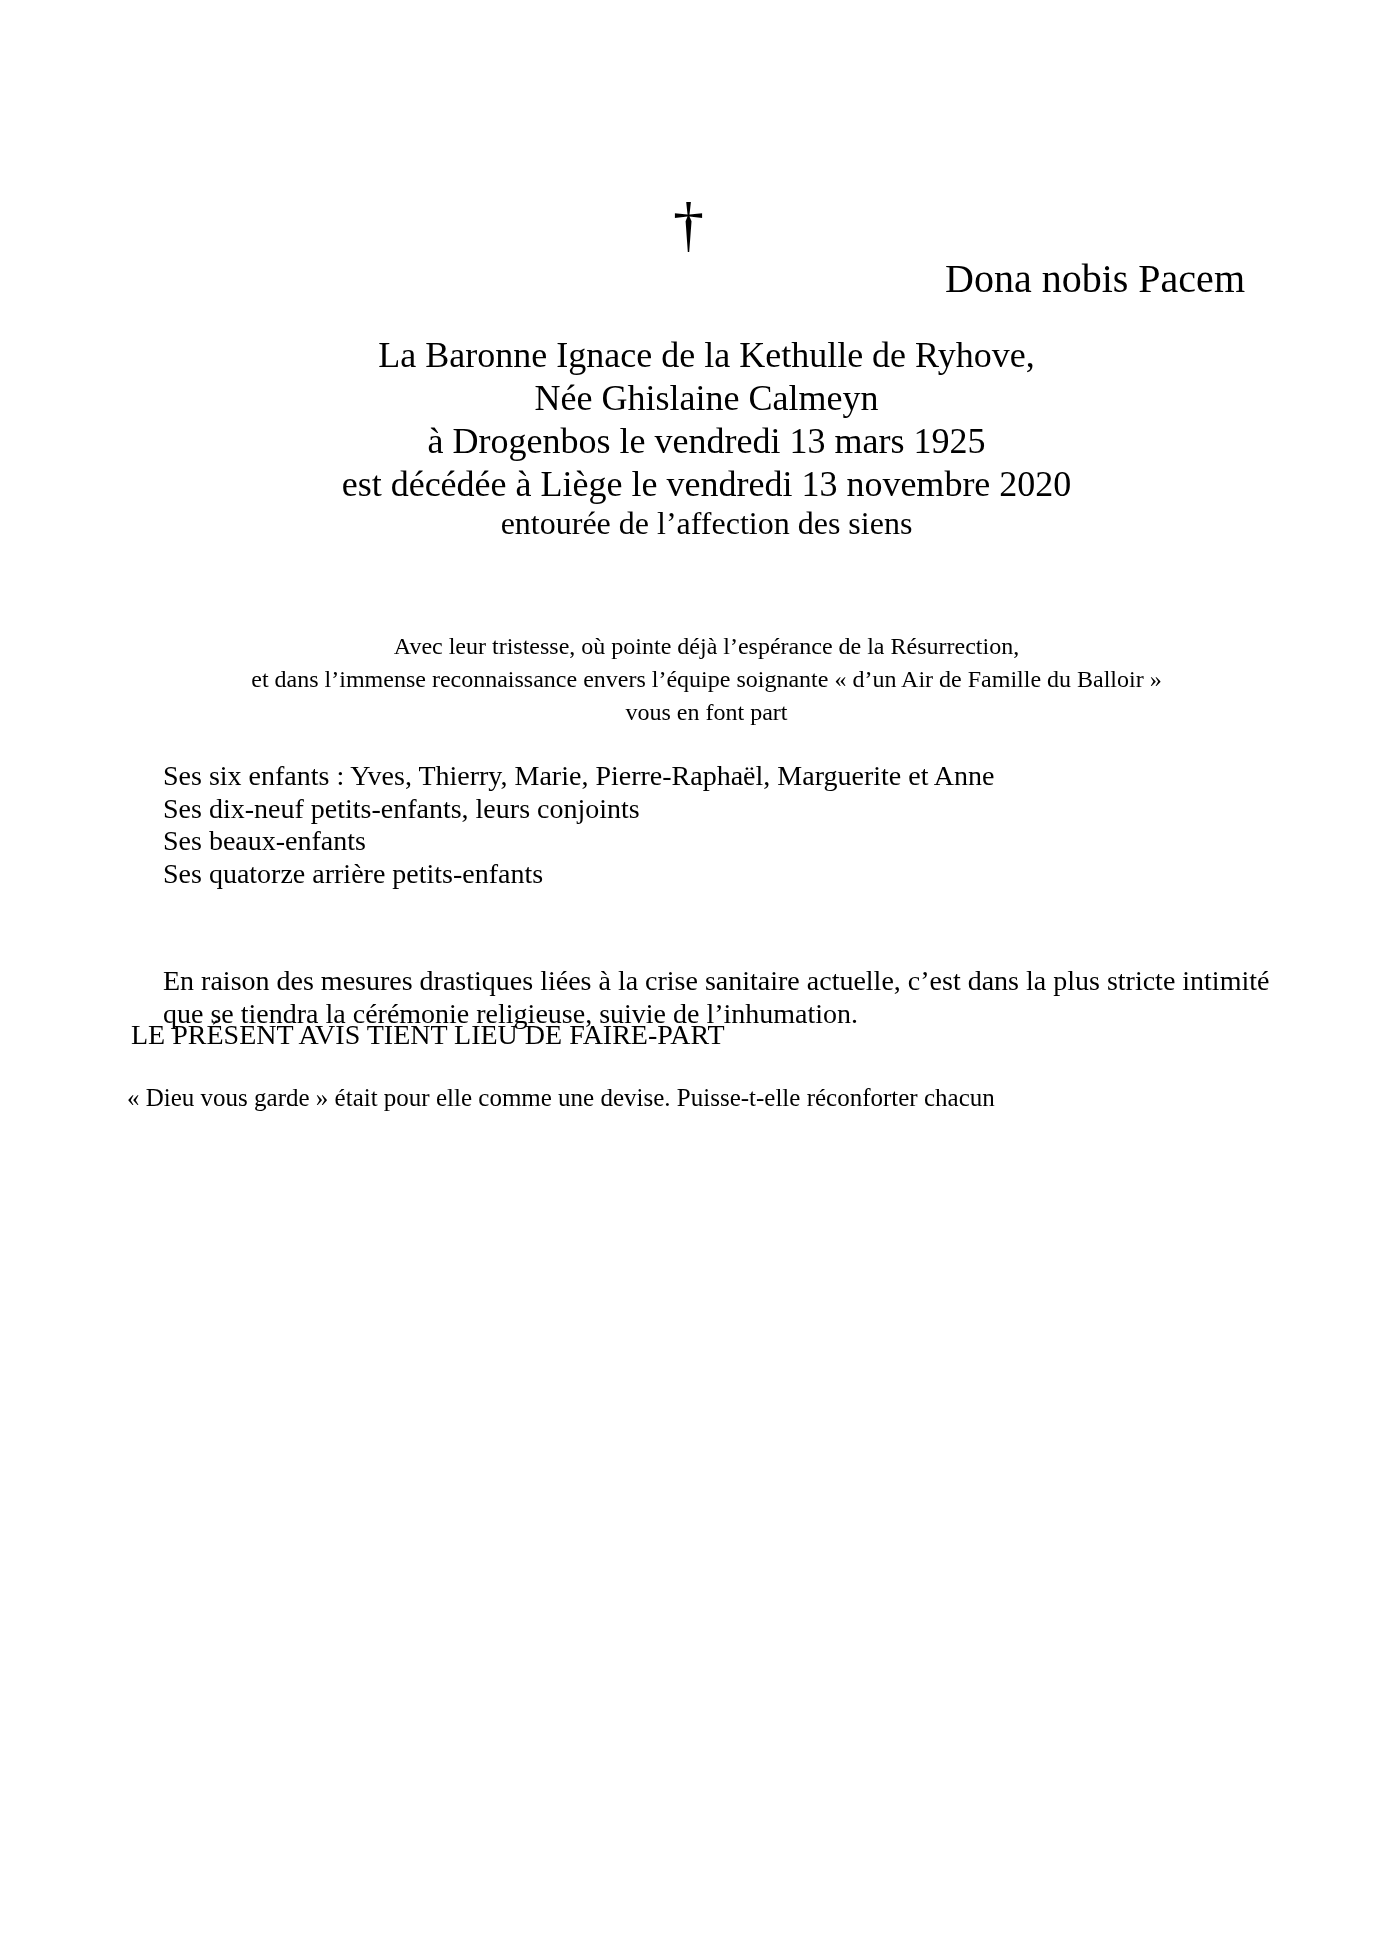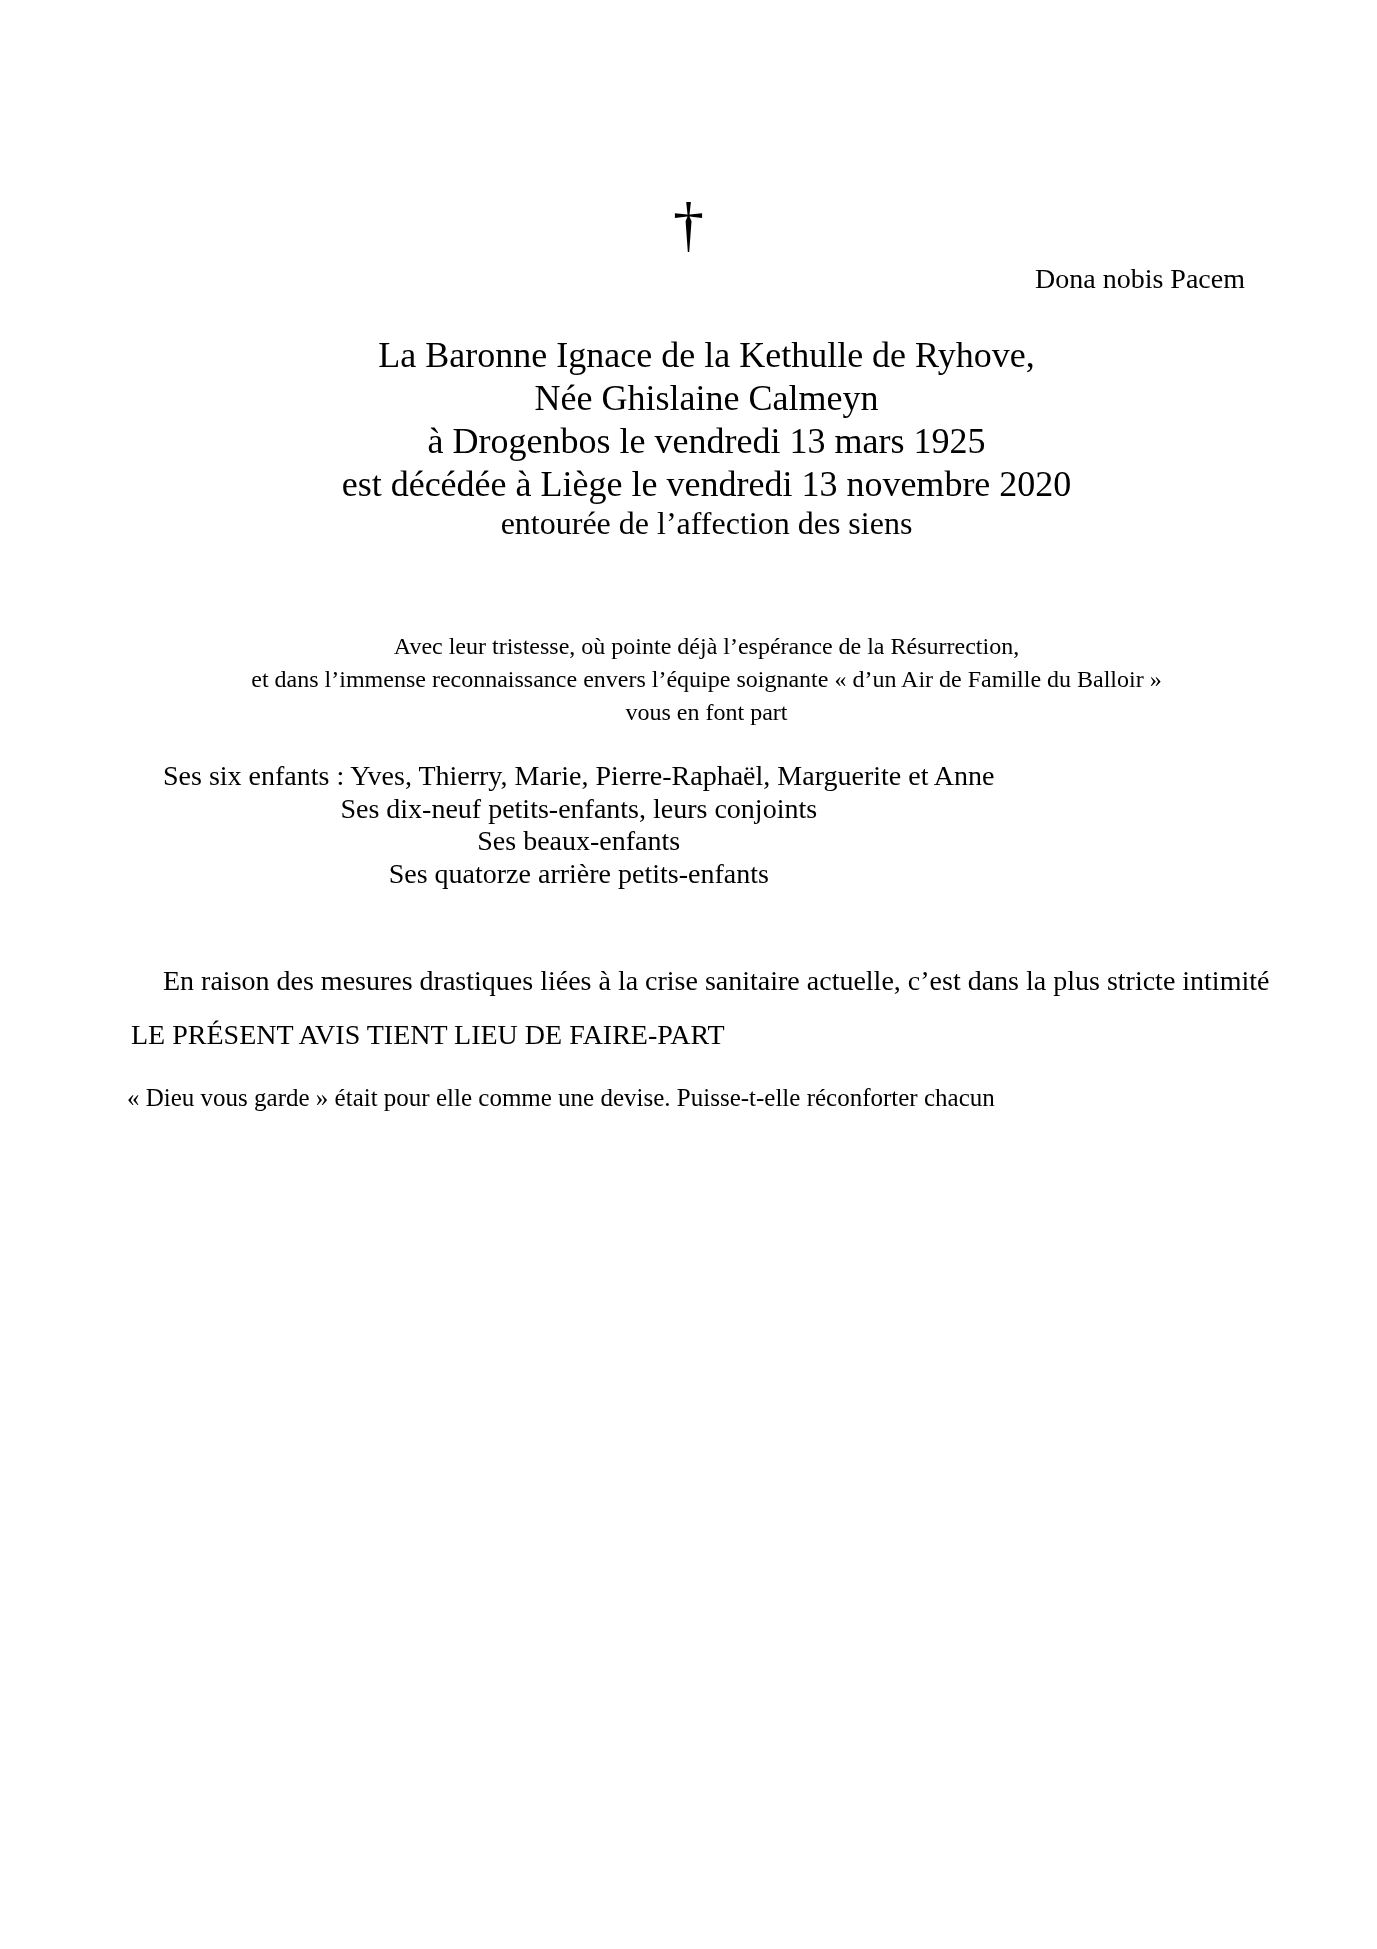--- a/index.html
+++ b/index.html
@@ -22,21 +22,21 @@
     left: 0;
     width: 100%;
     text-align: center;
     font-size: 62px;
     line-height: 62px;
   }
   .motto {
     position: absolute;
     top: 257px;
     right: 132px;
-    font-size: 28px;
+    font-size: 40px;
     line-height: 43px;
     text-align: left;
     white-space: nowrap;
   }
   .titles {
     position: absolute;
     top: 334px;
     left: 0;
     width: 100%;
     text-align: center;
@@ -55,21 +55,21 @@
     text-align: center;
     font-size: 24px;
     line-height: 33px;
   }
   .family {
     position: absolute;
     top: 760px;
     left: 127px;
     font-size: 28px;
     line-height: 32.5px;
-    text-align: center;
+    text-align: left;
   }
   .ceremony {
     position: absolute;
     top: 920px;
     left: 127px;
     font-size: 28px;
     line-height: 33px;
     text-align: left;
     margin-top: 44px;
   }
@@ -116,19 +116,20 @@
 
   <div class="family">
     <div class="line">Ses six enfants : Yves, Thierry, Marie, Pierre-Raphaël, Marguerite et Anne</div>
     <div class="line">Ses dix-neuf petits-enfants, leurs conjoints</div>
     <div class="line">Ses beaux-enfants</div>
     <div class="line">Ses quatorze arrière petits-enfants</div>
   </div>
 
   <div class="ceremony">
     <div class="line">En raison des mesures drastiques liées à la crise sanitaire actuelle, c’est dans la plus stricte intimité</div>
+    <div class="line">que se tiendra la cérémonie religieuse, suivie de l’inhumation.</div>
   </div>
 
   <div class="notice">LE PRÉSENT AVIS TIENT LIEU DE FAIRE-PART</div>
 
   <div class="devise">« Dieu vous garde » était pour elle comme une devise. Puisse-t-elle réconforter chacun</div>
 
 </div>
 
 </body></html>

